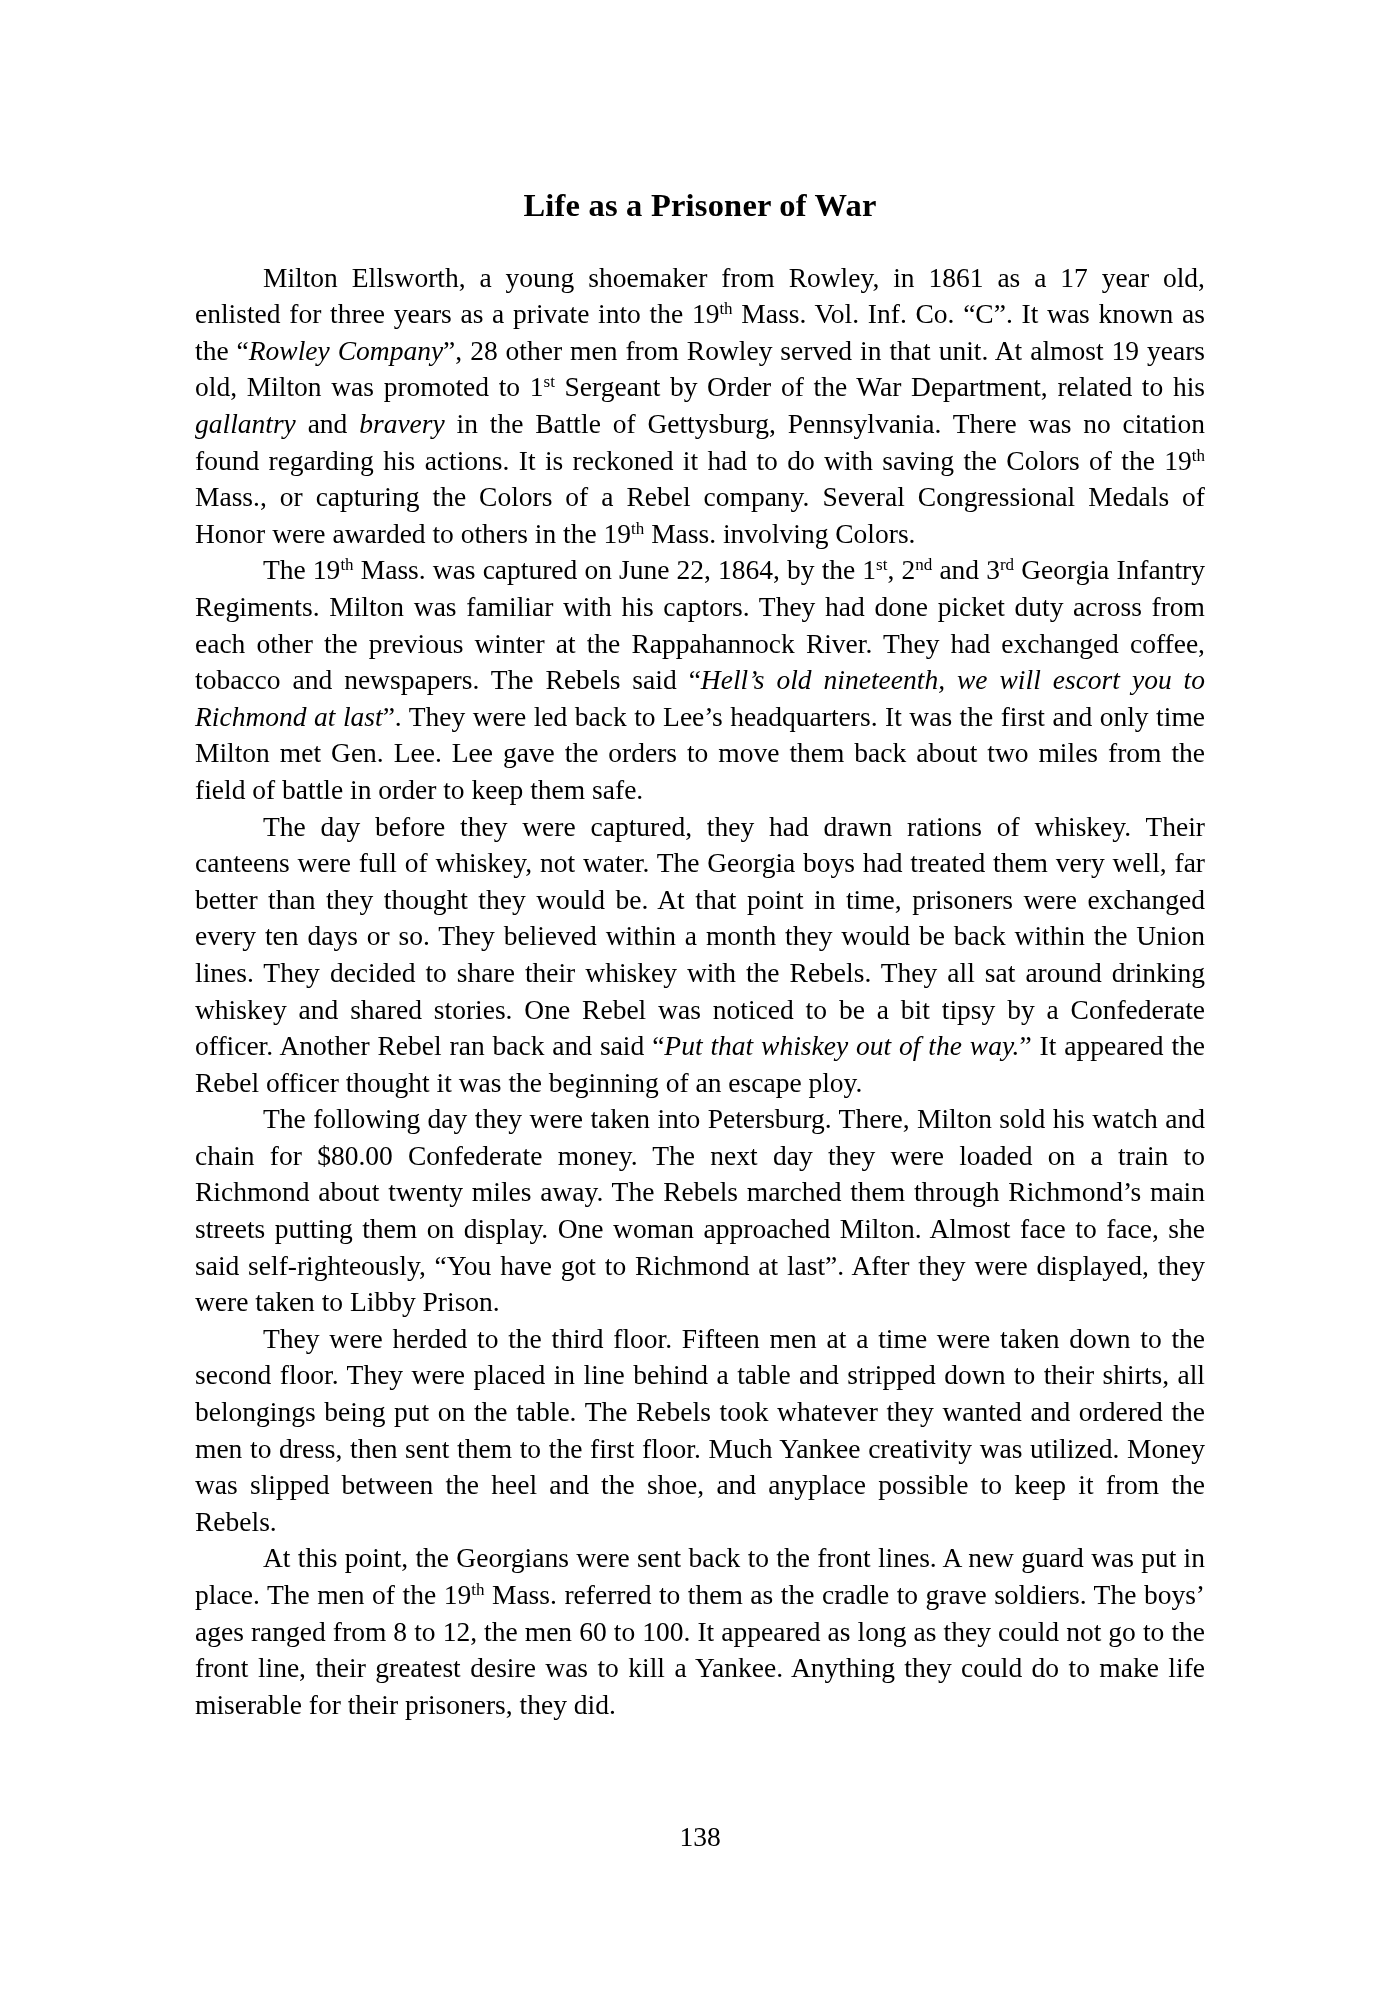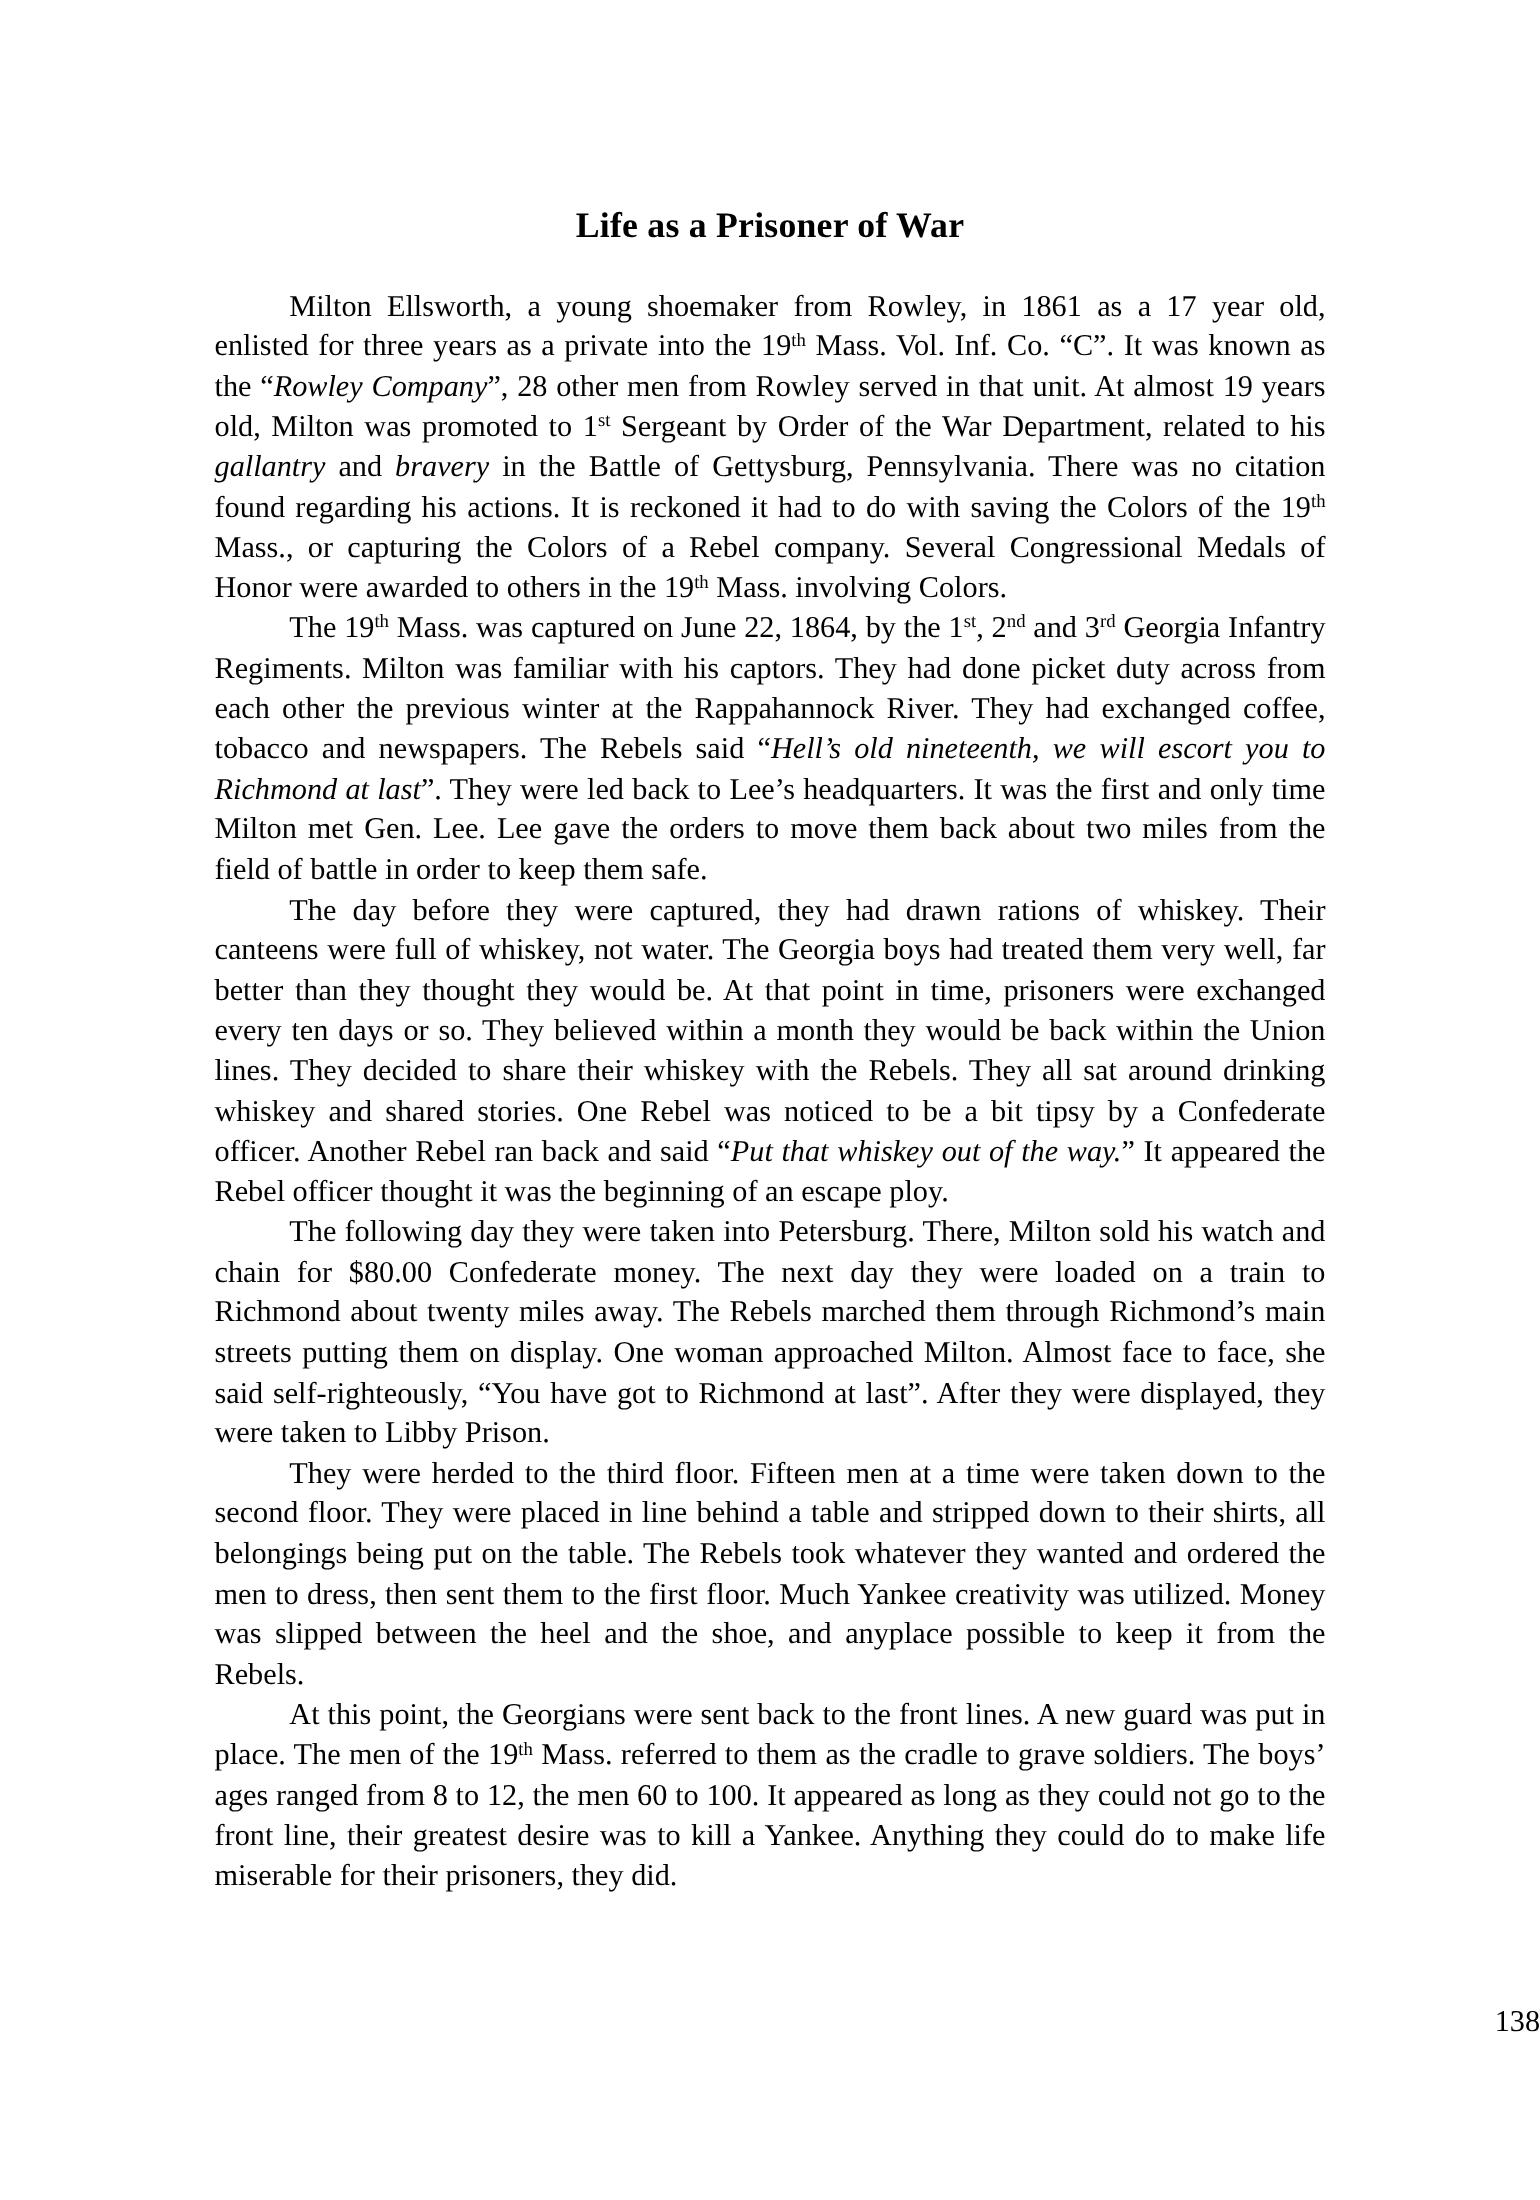--- a/index.html
+++ b/index.html
@@ -53,21 +53,21 @@
   sup {
     font-size: 0.62em;
     line-height: 0;
     vertical-align: 0.52em;
   }
   .page-number {
     position: absolute;
     left: 0;
     right: 0;
     top: 1823px;
-    text-align: right;
+    text-align: center;
     font-size: 27.5px;
     line-height: 1;
   }
 </style>
 </head>
 <body>
 
 <div class="page">
 
   <div class="page-body">

